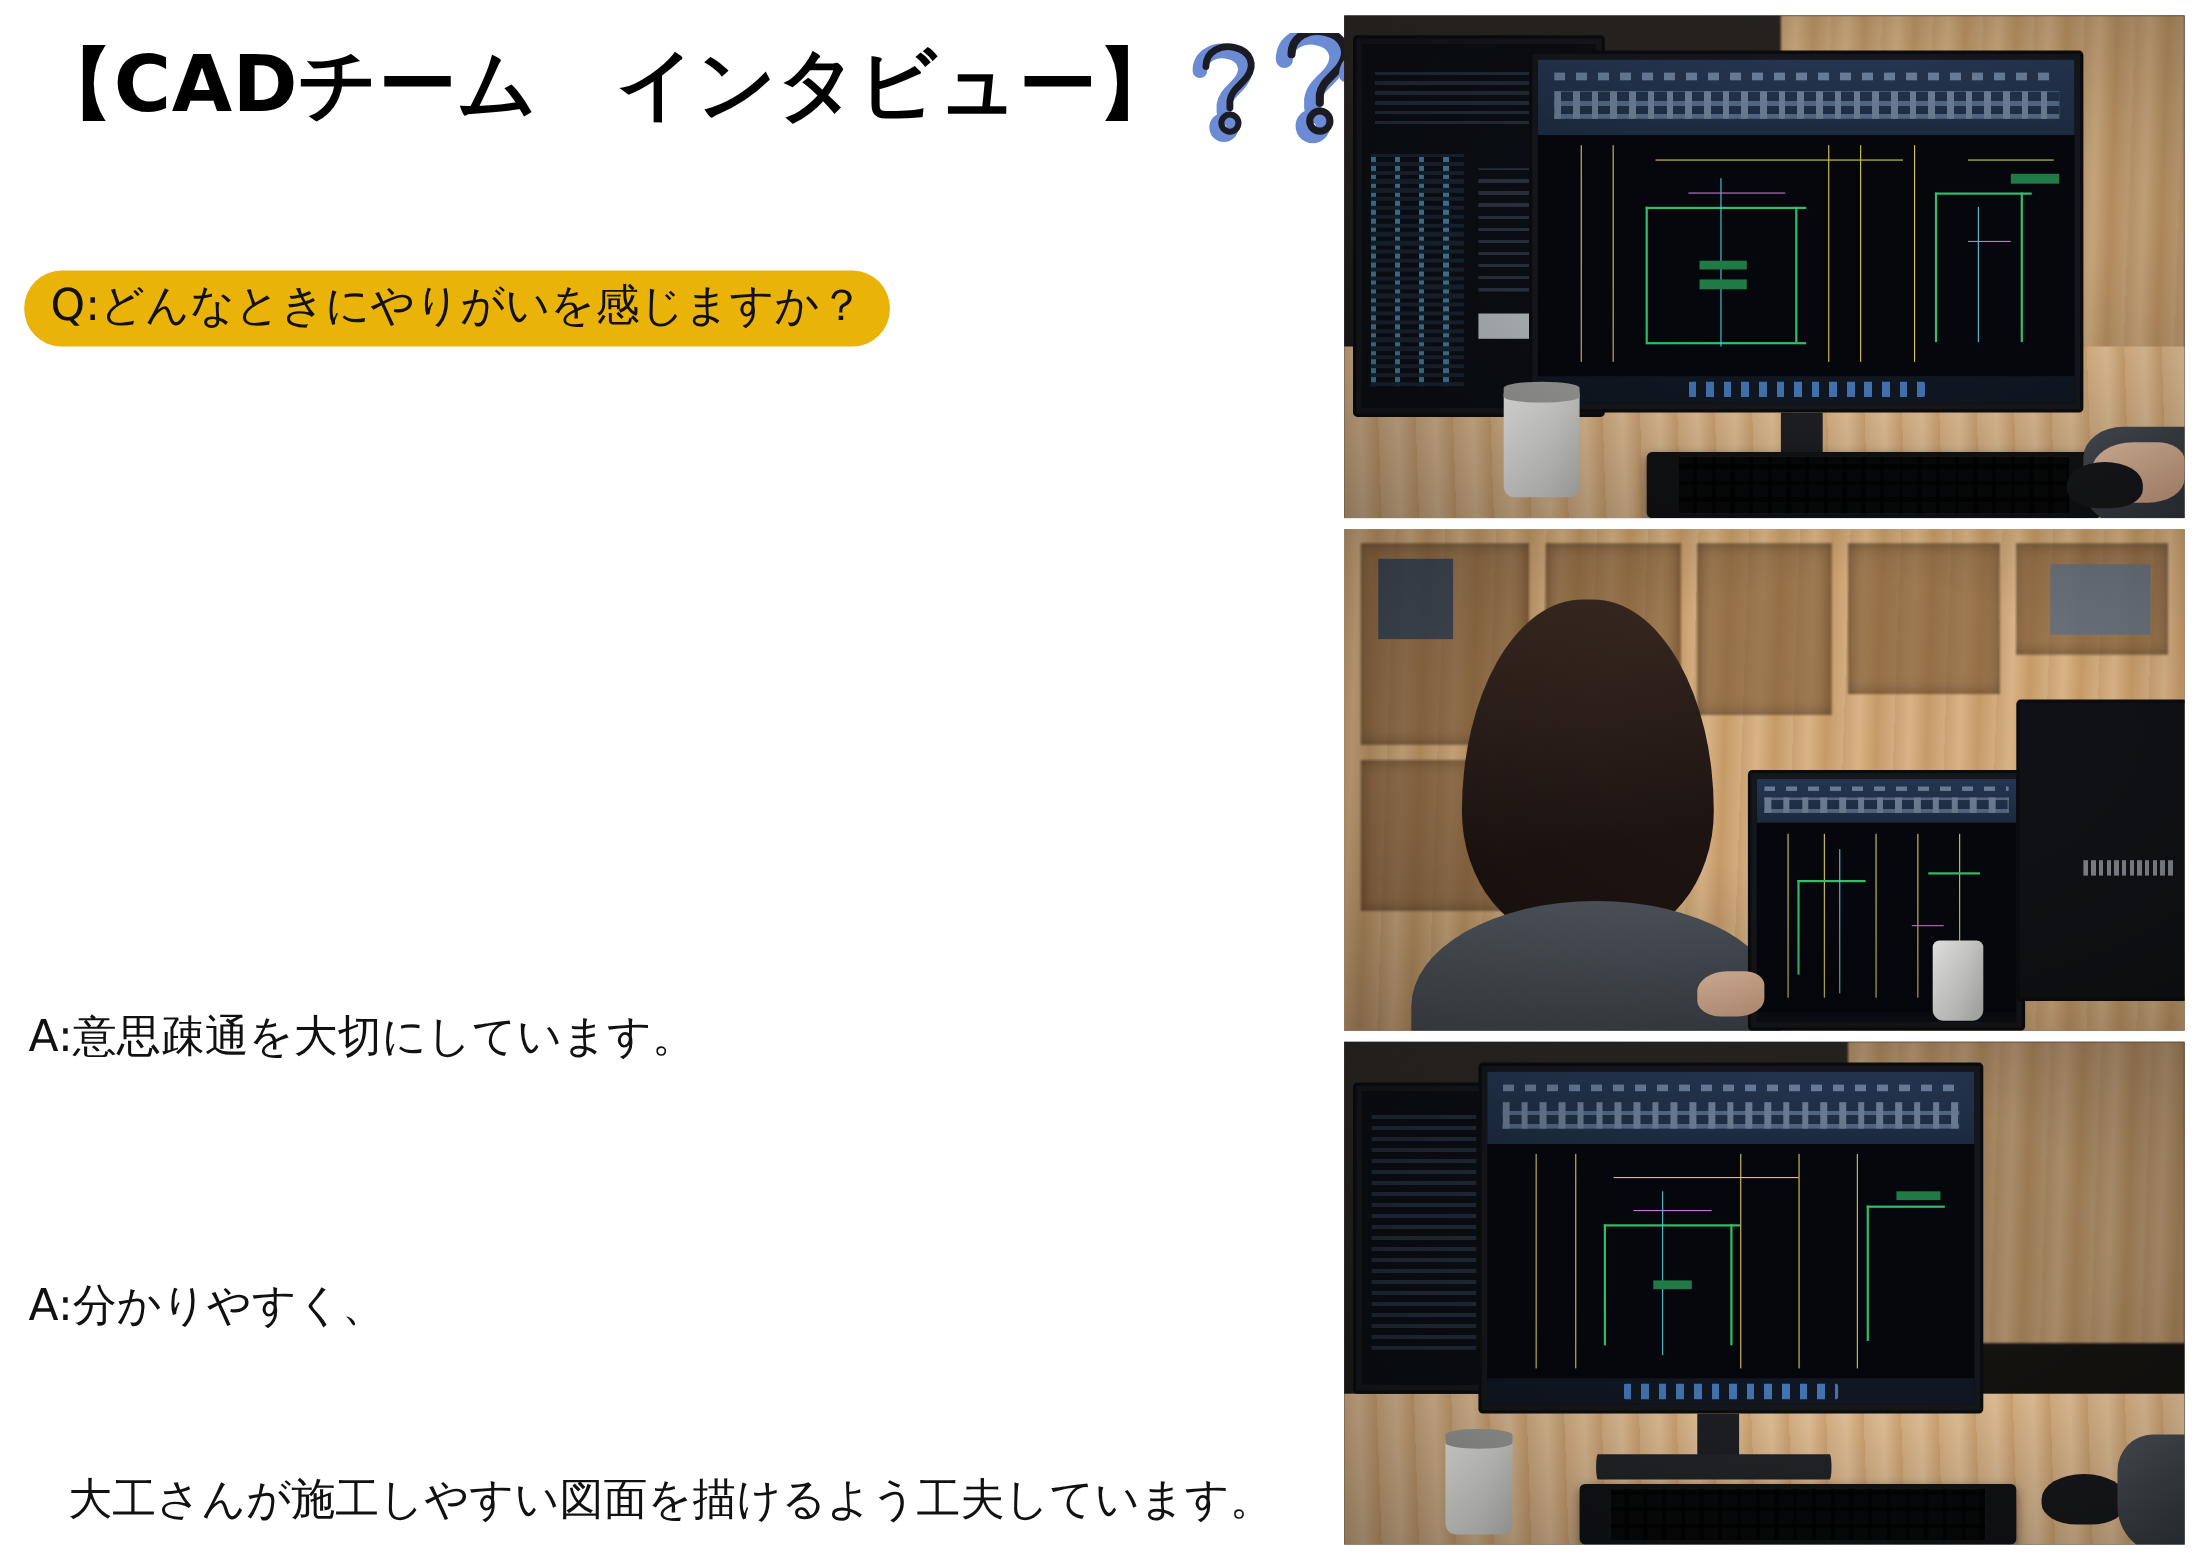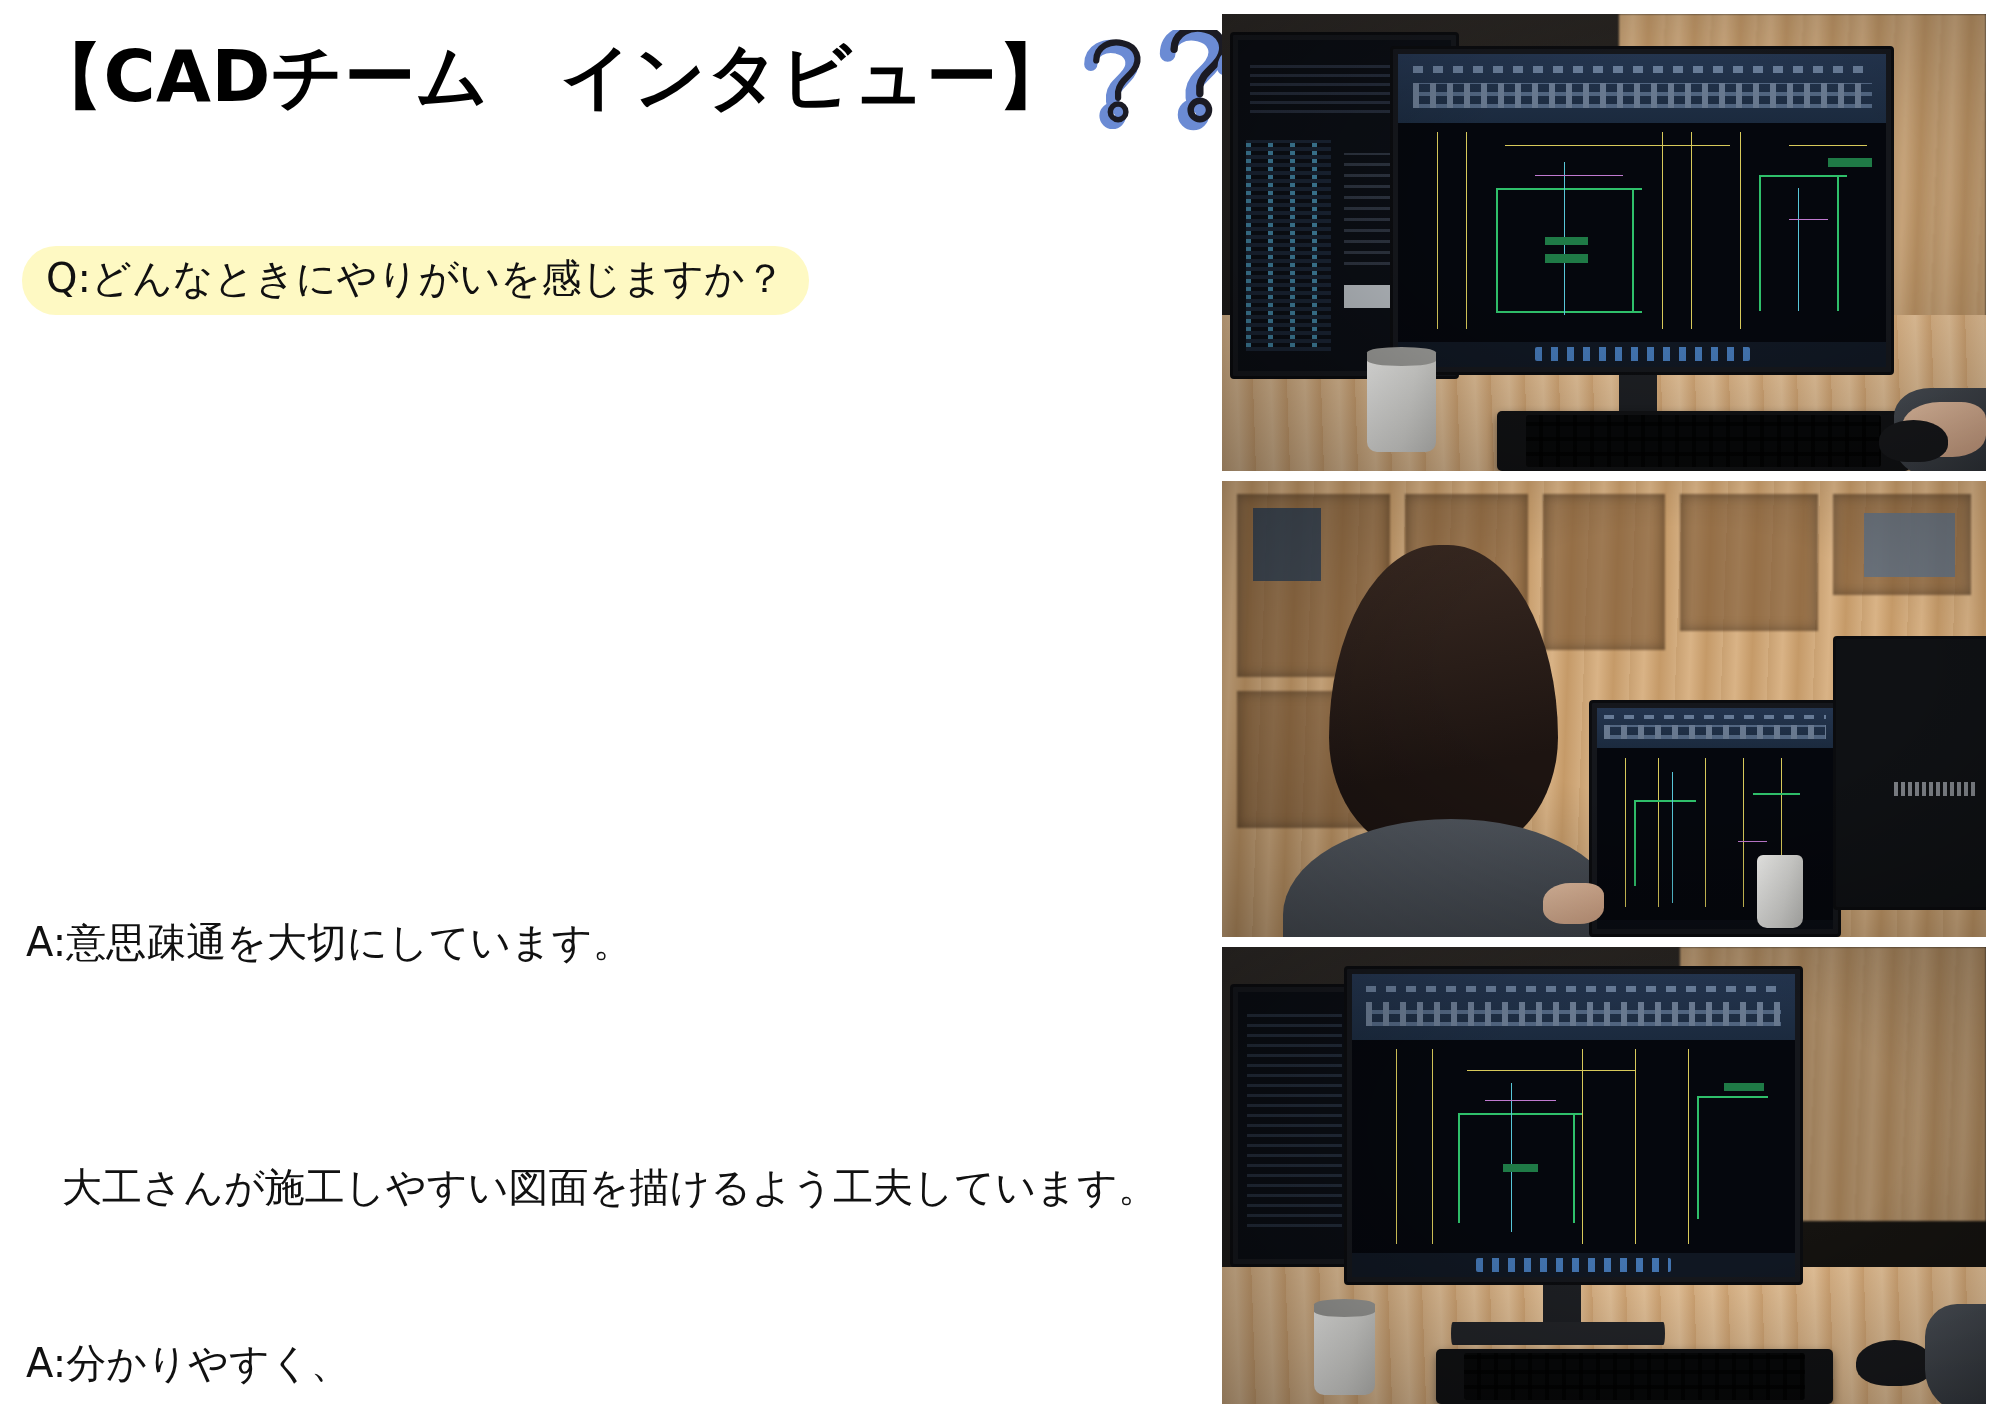--- a/index.html
+++ b/index.html
@@ -28,21 +28,21 @@
     white-space:pre;
     line-height:1.1;
     font-family:"DejaVu Sans","Liberation Sans",sans-serif;
   }
   #qmark-deco { margin-left:14px; margin-top:-8px; }
 
   .qa-block { position:absolute; left:0; width:1095px; }
 
   .q-bubble {
     display:inline-block;
-    background:#fef9c3;
+    background:#eab308;
     border-radius:34px;
     padding:7px 24px 11px 24px;
     font-size:40px;
     line-height:1.28;
     color:#111;
     white-space:pre;
     font-family:"DejaVu Sans","Liberation Sans",sans-serif;
   }
 
   .a-text {
@@ -138,22 +138,22 @@
 
     <div class="qa-block" style="top:246px;left:22px;">
       <div class="q-bubble">Q:どんなときにやりがいを感じますか？</div>
     </div>
 
     <div class="qa-block a-text" style="top:795px;left:26px;">
       <span class="ln">A:意思疎通を大切にしています。</span>
     </div>
 
     <div class="qa-block a-text" style="top:1040px;left:26px;">
+      <span class="ln">A:分かりやすく、</span>
       <span class="ln indent">大工さんが施工しやすい図面を描けるよう工夫しています。</span>
-      <span class="ln">A:分かりやすく、</span>
       
       
     </div>
 
   </div>
 
   <div id="photo-col">
 
     <div class="photo">
       <div class="dark-room"></div>

